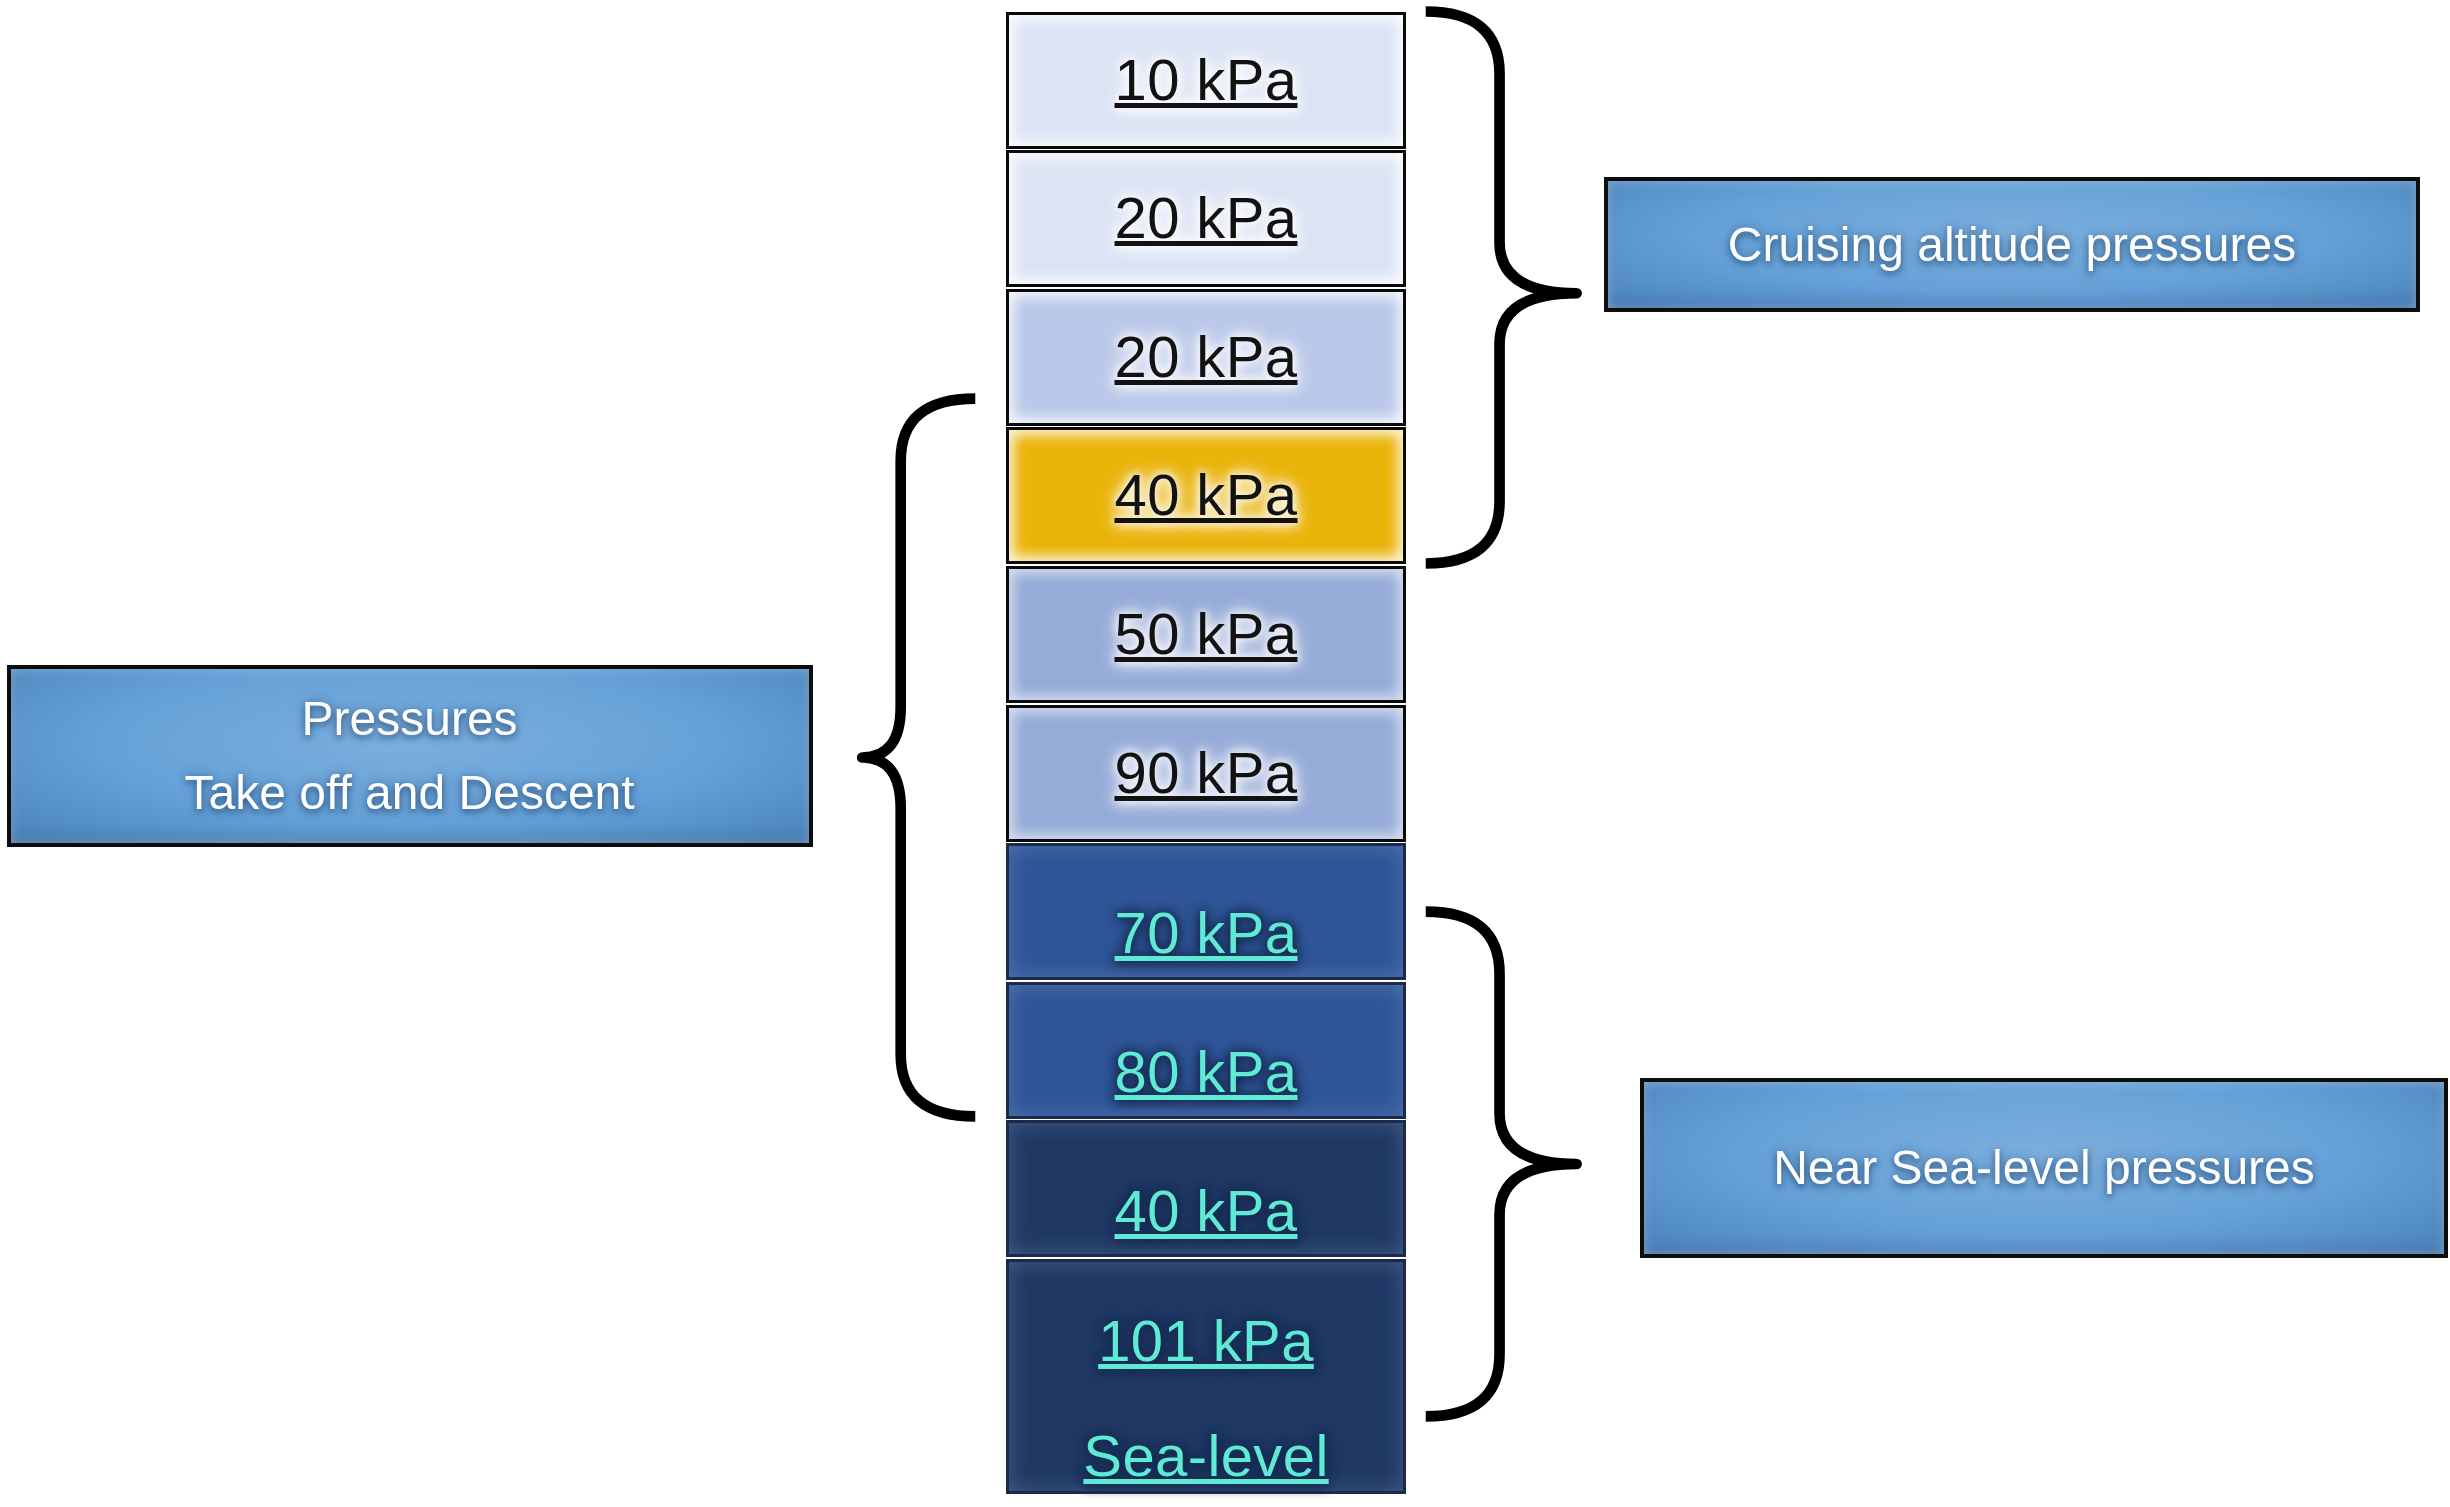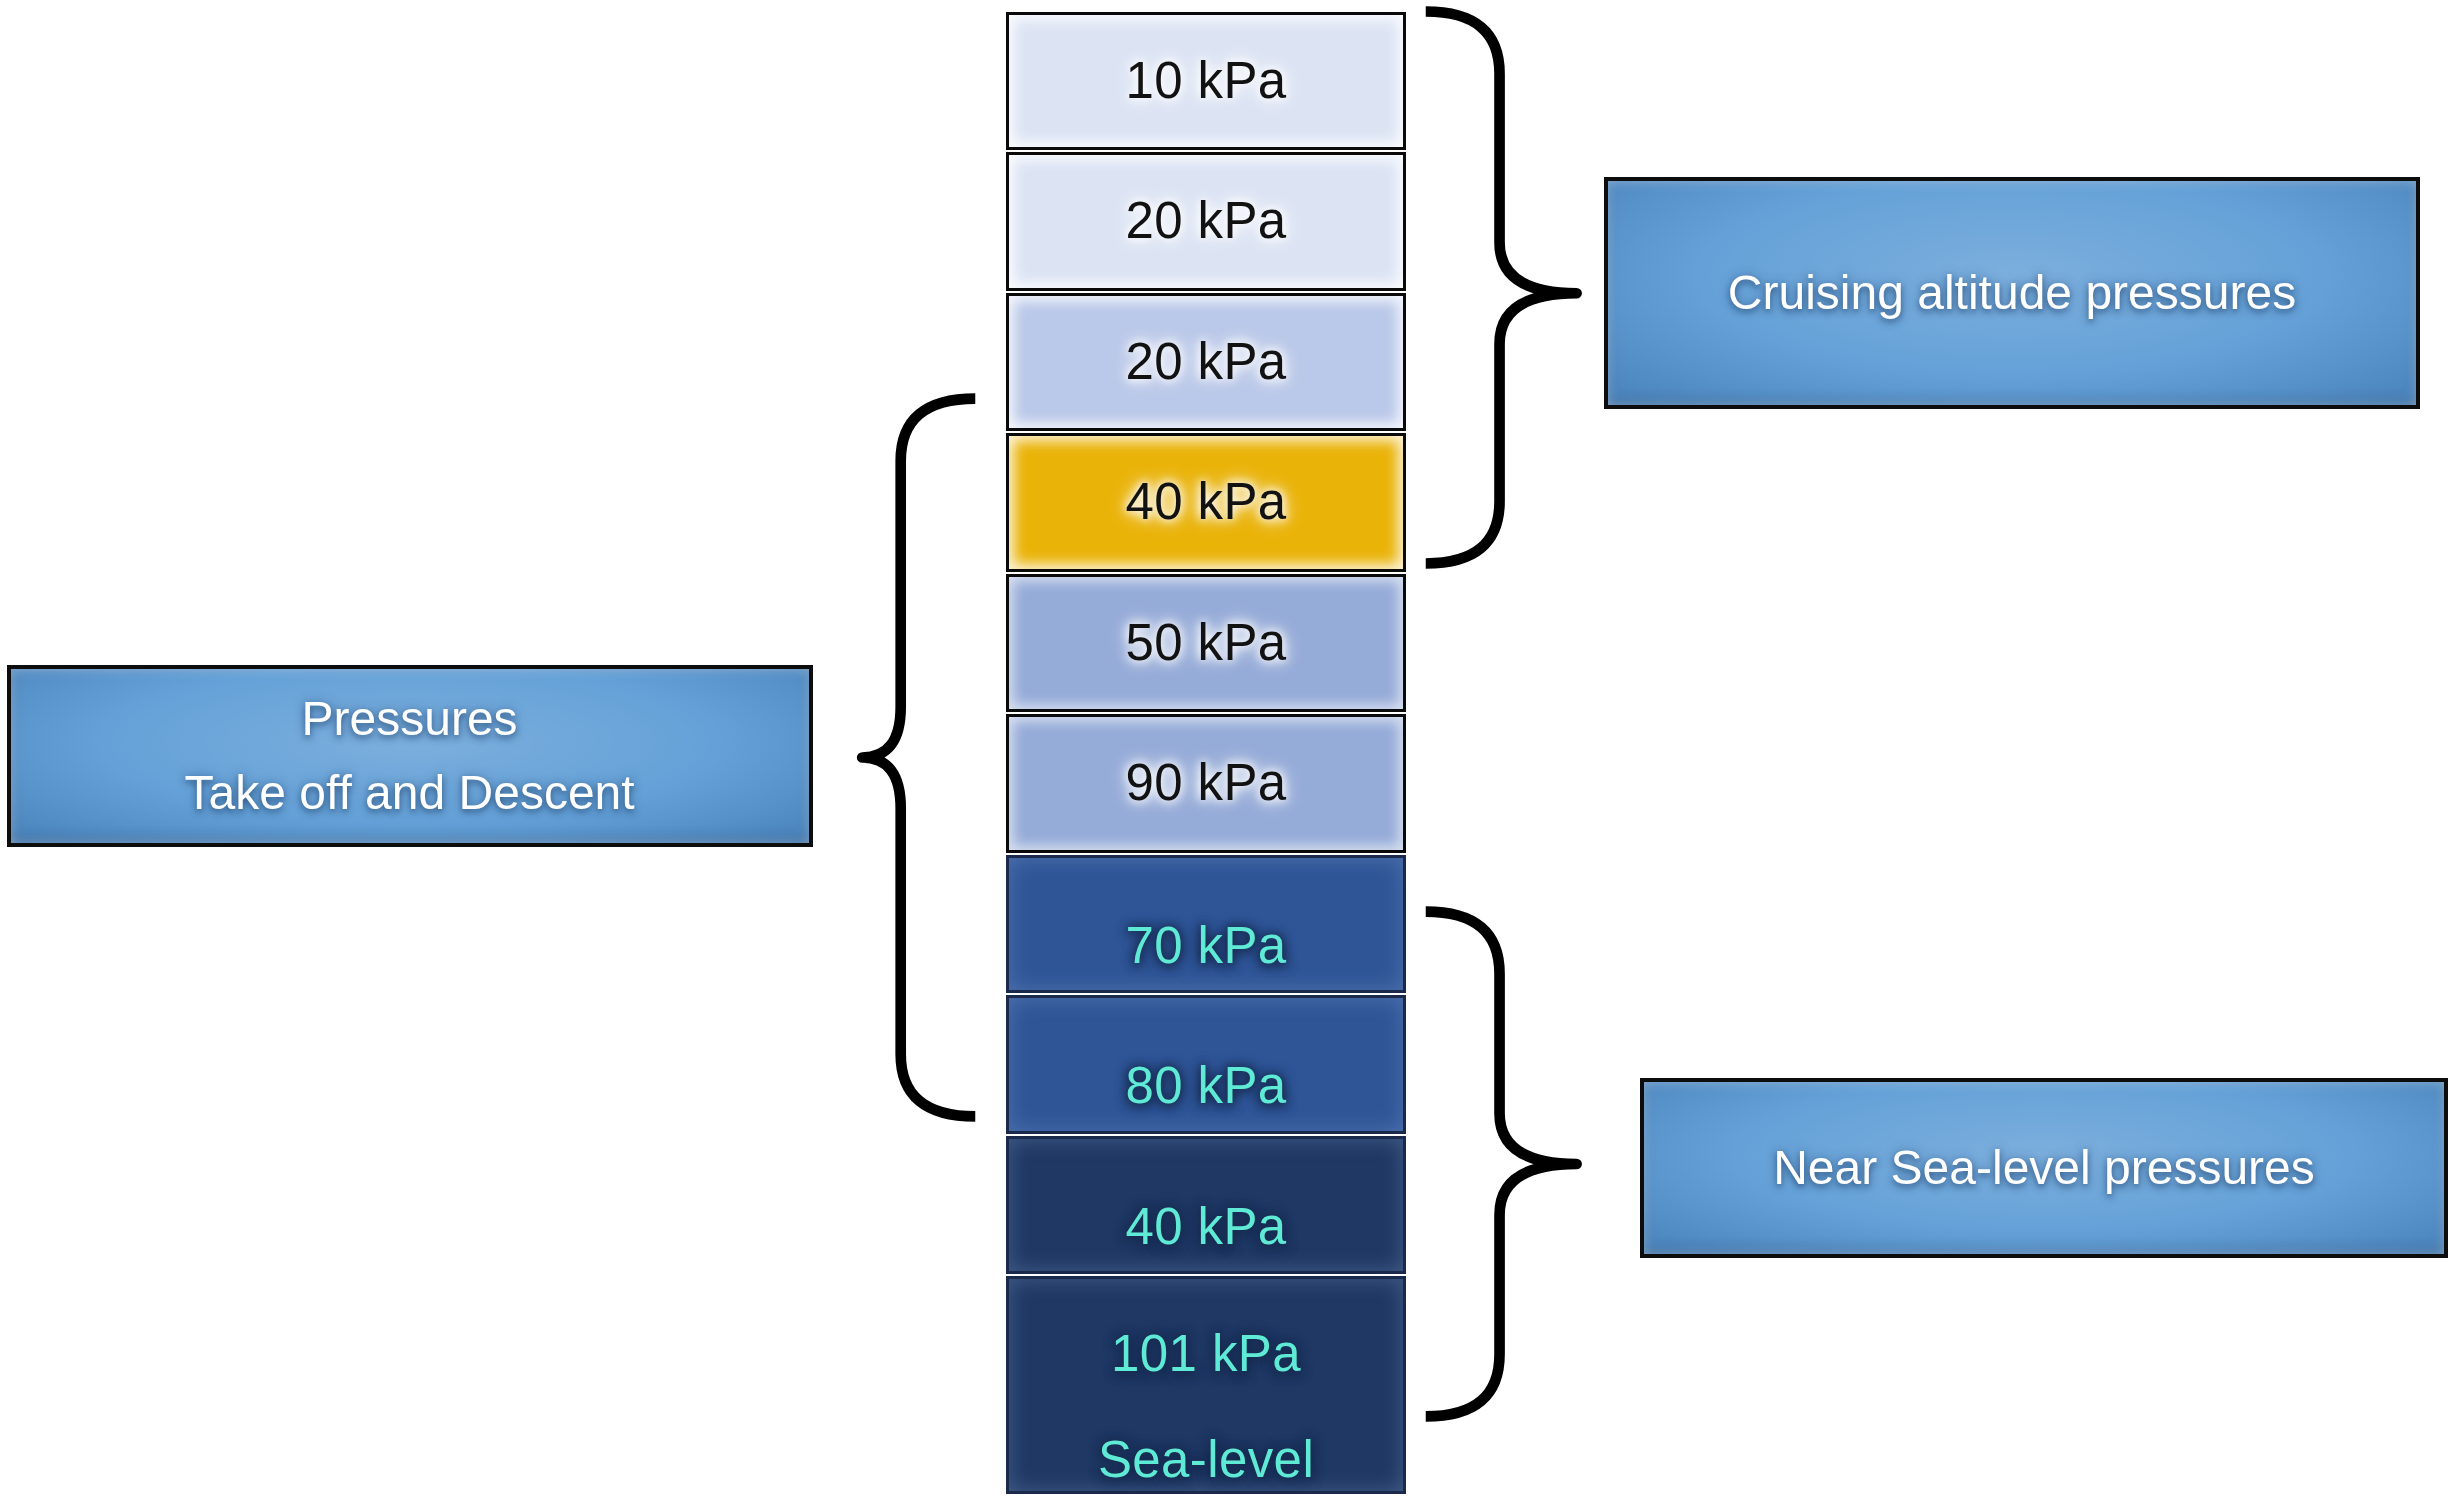--- a/index.html
+++ b/index.html
@@ -31,22 +31,23 @@
     justify-content: center;
     line-height: 1.22;
     box-shadow: inset 0 0 13px 4.9px rgba(255,255,255,0.85);
   }
   .pbox.shade-mid  { box-shadow: inset 0 0 12.3px 4.1px rgba(255,255,255,0.65); }
   .pbox.shade-dark {
     border-color: #1b2a4a;
     box-shadow: inset 0 0 21px rgba(160,190,235,0.28);
   }
   .pbox span {
-    font-size: 51px;
+    font-size: 58px;
     letter-spacing: 0.4px;
+    text-decoration: underline;
   }
   .t-dark span {
     color: #121212;
     text-shadow: 0 0 8.2px #ffffff, 0 0 13px #ffffff, 0 0 21px rgba(255,255,255,0.95);
   }
   .t-light span {
     color: #5eead4;
     text-shadow: 0 0 8.2px #16294d, 0 0 13px #1a3058, 0 2.5px 11.5px #142647;
     margin-top: 44px;
   }
@@ -65,21 +66,21 @@
     line-height: 1.5;
     background-image: radial-gradient(ellipse at 50% 42%,
         rgba(255,255,255,0.20) 0%, rgba(255,255,255,0.06) 55%, rgba(16,55,105,0.25) 100%);
     box-shadow: inset 0 0 11.5px rgba(255,255,255,0.38), inset 0 -4.9px 11.5px rgba(15,50,95,0.30);
   }
   .callout span {
     font-size: 48px;
     color: #ffffff;
     text-shadow: 0 2.5px 6.6px rgba(24,54,94,0.60), 0 0 11.5px rgba(35,75,125,0.45);
   }
-  .callout-cruising { left: 1604px; top: 177px;  width: 816px; height: 232px; }
+  .callout-cruising { left: 1604px; top: 177px;  width: 816px; height: 135px; }
   .callout-takeoff  { left: 6.6px;    top: 665px;  width: 806px; height: 182px; line-height: 1.55; }
   .callout-sealevel { left: 1640px; top: 1078px; width: 808px; height: 180px; }
 
   
   .brace { position: absolute; }
   .brace svg { display: block; width: 100%; height: 100%; }
   .brace-right-top    { left: 1420px; top: 4.9px;    width: 164px; height: 565px; }
   .brace-left         { left: 854px; top: 392px;  width: 127px; height: 731px; }
   .brace-right-bottom { left: 1420px; top: 905px; width: 164px; height: 518px; }
 </style>

